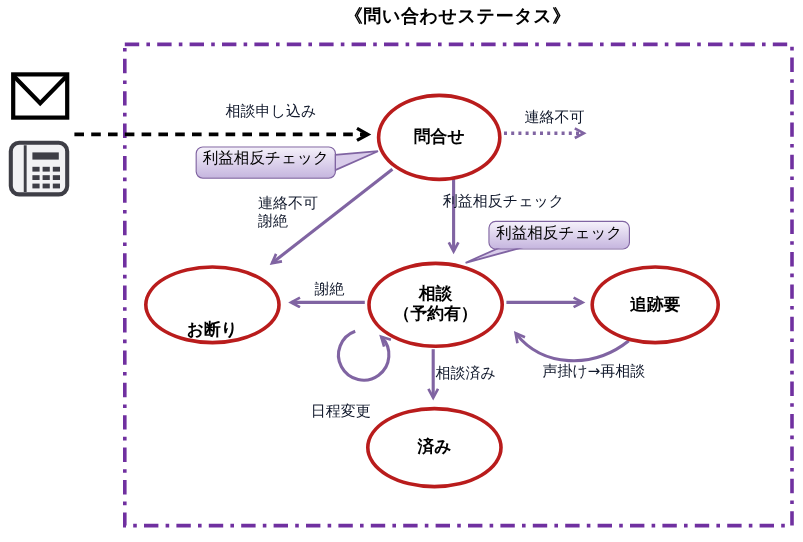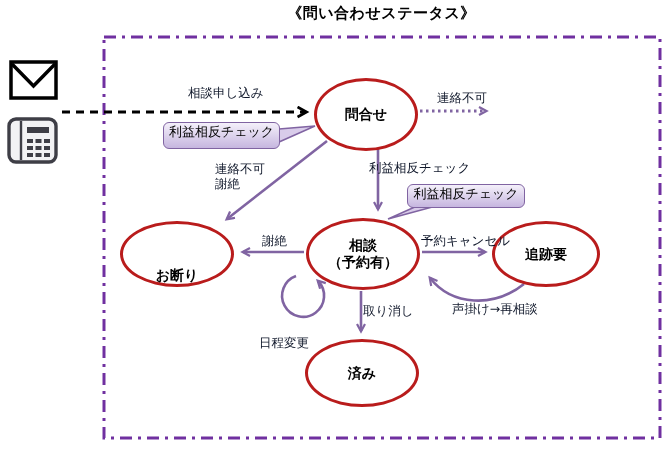--- a/index.html
+++ b/index.html
@@ -126,23 +126,22 @@
   <div class="state" id="st-done">
     <span>済み</span>
   </div>
 
   <div class="tlabel" id="lb-apply">相談申し込み</div>
   <div class="tlabel" id="lb-unreach">連絡不可</div>
   <div class="tlabel" id="lb-schedule">利益相反チェック</div>
   <div class="tlabel" id="lb-cancel">連絡不可
 謝絶</div>
   <div class="tlabel" id="lb-refuse">謝絶</div>
-  <div class="tlabel" id="lb-rescancel">予約キャンセル</div>
   <div class="tlabel" id="lb-recall">声掛け→再相談</div>
-  <div class="tlabel" id="lb-consdone">取り消し</div>
+  <div class="tlabel" id="lb-consdone">相談済み</div>
   <div class="tlabel" id="lb-schchange">日程変更</div>
 
   <div class="callout" id="co-1">
     <span>利益相反チェック</span>
   </div>
   <div class="callout" id="co-2">
     <span>利益相反チェック</span>
   </div>
 
 </div>

